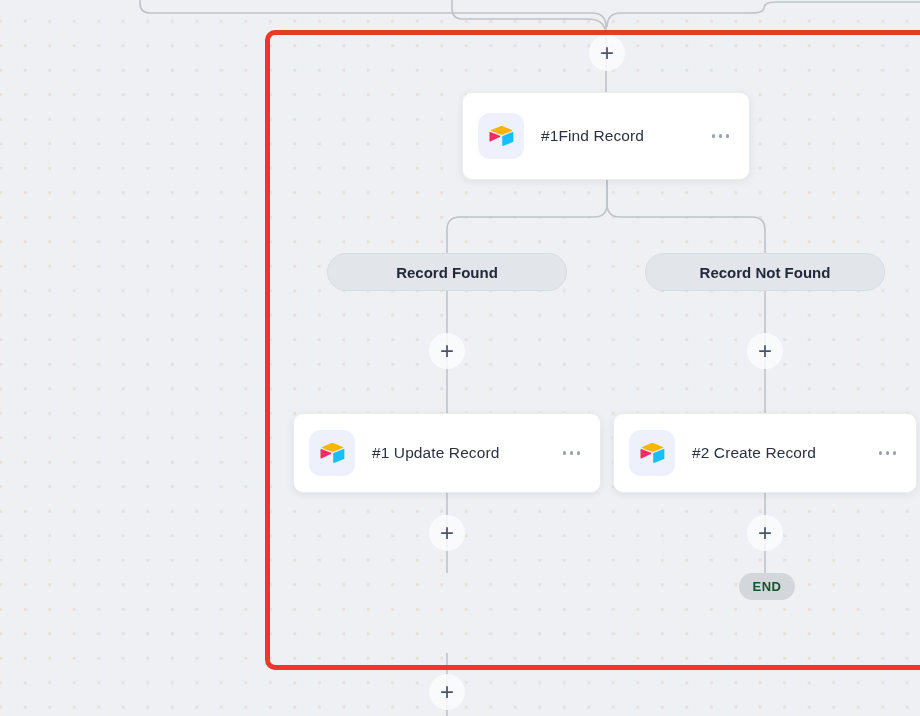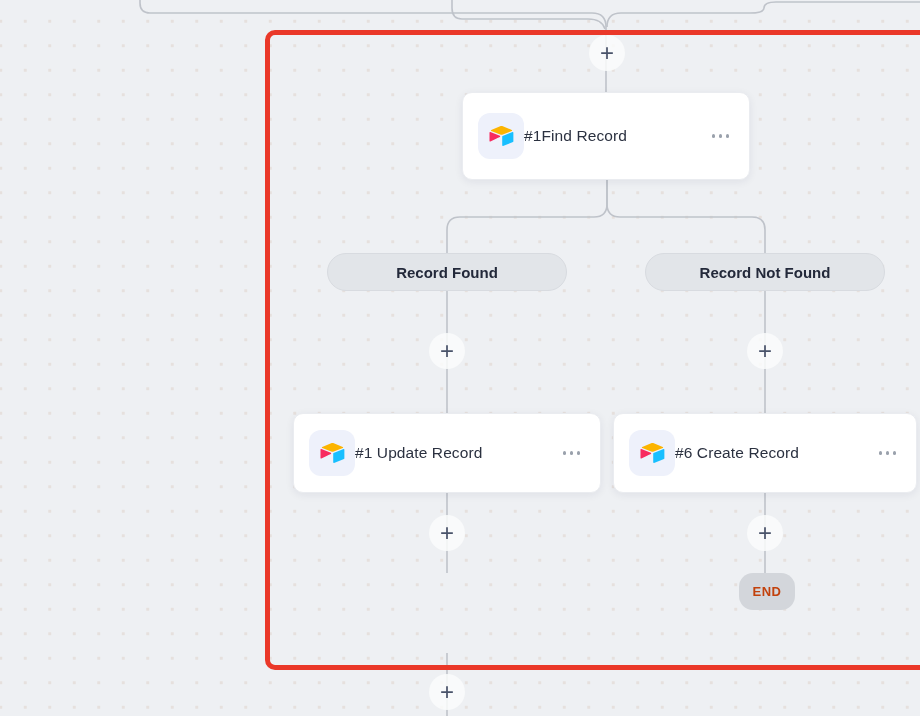--- a/index.html
+++ b/index.html
@@ -13,44 +13,44 @@
   }
   .wires{position:absolute;left:0;top:0;width:920px;height:716px;}
   .wires path{stroke:#bfc3ca;stroke-width:1.6;fill:none;}
   .selection-rect{
     position:absolute;left:265px;top:30px;width:690px;height:640px;
     border:5px solid #ea3829;border-radius:10px;pointer-events:none;
   }
   .card{
     position:absolute;background:#ffffff;border:1px solid #eaecf0;border-radius:10px;
     box-shadow:0 2px 8px rgba(25,35,65,0.07);
-    display:flex;align-items:center;padding:0 20px 0 15px;
+    display:flex;align-items:center;gap:17px;padding:0 20px 0 15px;
   }
   .node-find{left:462px;top:92px;width:288px;height:88px;}
   .node-update{left:293px;top:413px;width:308px;height:80px;justify-content:center;}
   .node-create{left:613px;top:413px;width:304px;height:80px;}
   .node-notify{left:297px;top:573px;width:296px;height:80px;}
   .tile{width:46px;height:46px;border-radius:12px;flex:none;
     display:flex;align-items:center;justify-content:center;}
   .tile-airtable{background:#eef1fb;}
   .tile-bell{background:#e3f6ec;}
   .card-title{flex:1;font-size:15.5px;font-weight:500;color:#2b3140;letter-spacing:.1px;white-space:nowrap;}
   .menu{display:flex;gap:3.5px;align-items:center;padding:6px 0;cursor:pointer;}
   .menu i{width:3.5px;height:3.5px;border-radius:50%;background:#9aa1ac;display:block;}
   .pill{
     position:absolute;height:38px;border-radius:19px;background:#e2e5e9;border:1px solid #d8dbe0;
     display:flex;align-items:center;justify-content:center;
     font-size:15px;font-weight:600;color:#23293a;
   }
   .pill-left{left:327px;top:253px;width:240px;}
   .pill-right{left:645px;top:253px;width:240px;}
   .end-pill{
-    position:absolute;left:739px;top:573px;width:56px;height:37px;border-radius:14px;
+    position:absolute;left:739px;top:573px;width:56px;height:27px;border-radius:14px;
     background:#d3d6db;display:flex;align-items:center;justify-content:center;
-    font-size:13px;font-weight:700;color:#c2410c;letter-spacing:.5px;
+    font-size:13px;font-weight:700;color:#14532d;letter-spacing:.5px;
   }
   .plus{
     position:absolute;width:36px;height:36px;border-radius:50%;
     background:rgba(250,251,252,0.85);
     display:flex;align-items:center;justify-content:center;
     transform:translate(-50%,-50%);cursor:pointer;
   }
   .plus span{color:#49536a;font-size:24px;font-weight:400;line-height:30px;}
   .plus-top{left:607px;top:53px;}
   .plus-l1{left:447px;top:351px;}
@@ -126,21 +126,21 @@
   </div>
 
   <div class="card node-create">
     <div class="tile tile-airtable">
       <svg width="27" height="24" viewBox="0 0 200 170">
         <path fill="#fcb400" d="M90.04 12.37 24.05 39.68c-3.67 1.52-3.63 6.73.06 8.19l66.21 26.27c6.22 2.47 13.13 2.47 19.35 0l66.21-26.27c3.69-1.46 3.73-6.67.06-8.19L109.96 12.37c-6.36-2.63-13.56-2.63-19.92 0"></path>
         <path fill="#18bfff" d="M105.31 88.46v65.65c0 3.12 3.15 5.26 6.05 4.11l73.77-28.64a4.9 4.9 0 0 0 2.79-4.11V59.82c0-3.12-3.15-5.26-6.05-4.11l-73.77 28.64a4.9 4.9 0 0 0-2.79 4.11"></path>
         <path fill="#f82b60" d="M88.08 91.85 66.18 102.42l-2.22 1.07-46.23 22.15c-2.93 1.42-6.68-.72-6.68-3.97V60.09c0-1.18.6-2.2 1.42-2.96a5.2 5.2 0 0 1 1.11-.84c1.1-.65 2.66-.83 3.98-.3l70.15 27.8c3.57 1.41 3.85 6.37.37 8.06"></path>
       </svg>
     </div>
-    <div class="card-title">#6 Create Record</div>
+    <div class="card-title">#2 Create Record</div>
     <div class="menu">
         <i></i>
         <i></i>
         <i></i>
       </div>
   </div>
 
   <div class="plus plus-l2">
     <span>+</span>
   </div>

